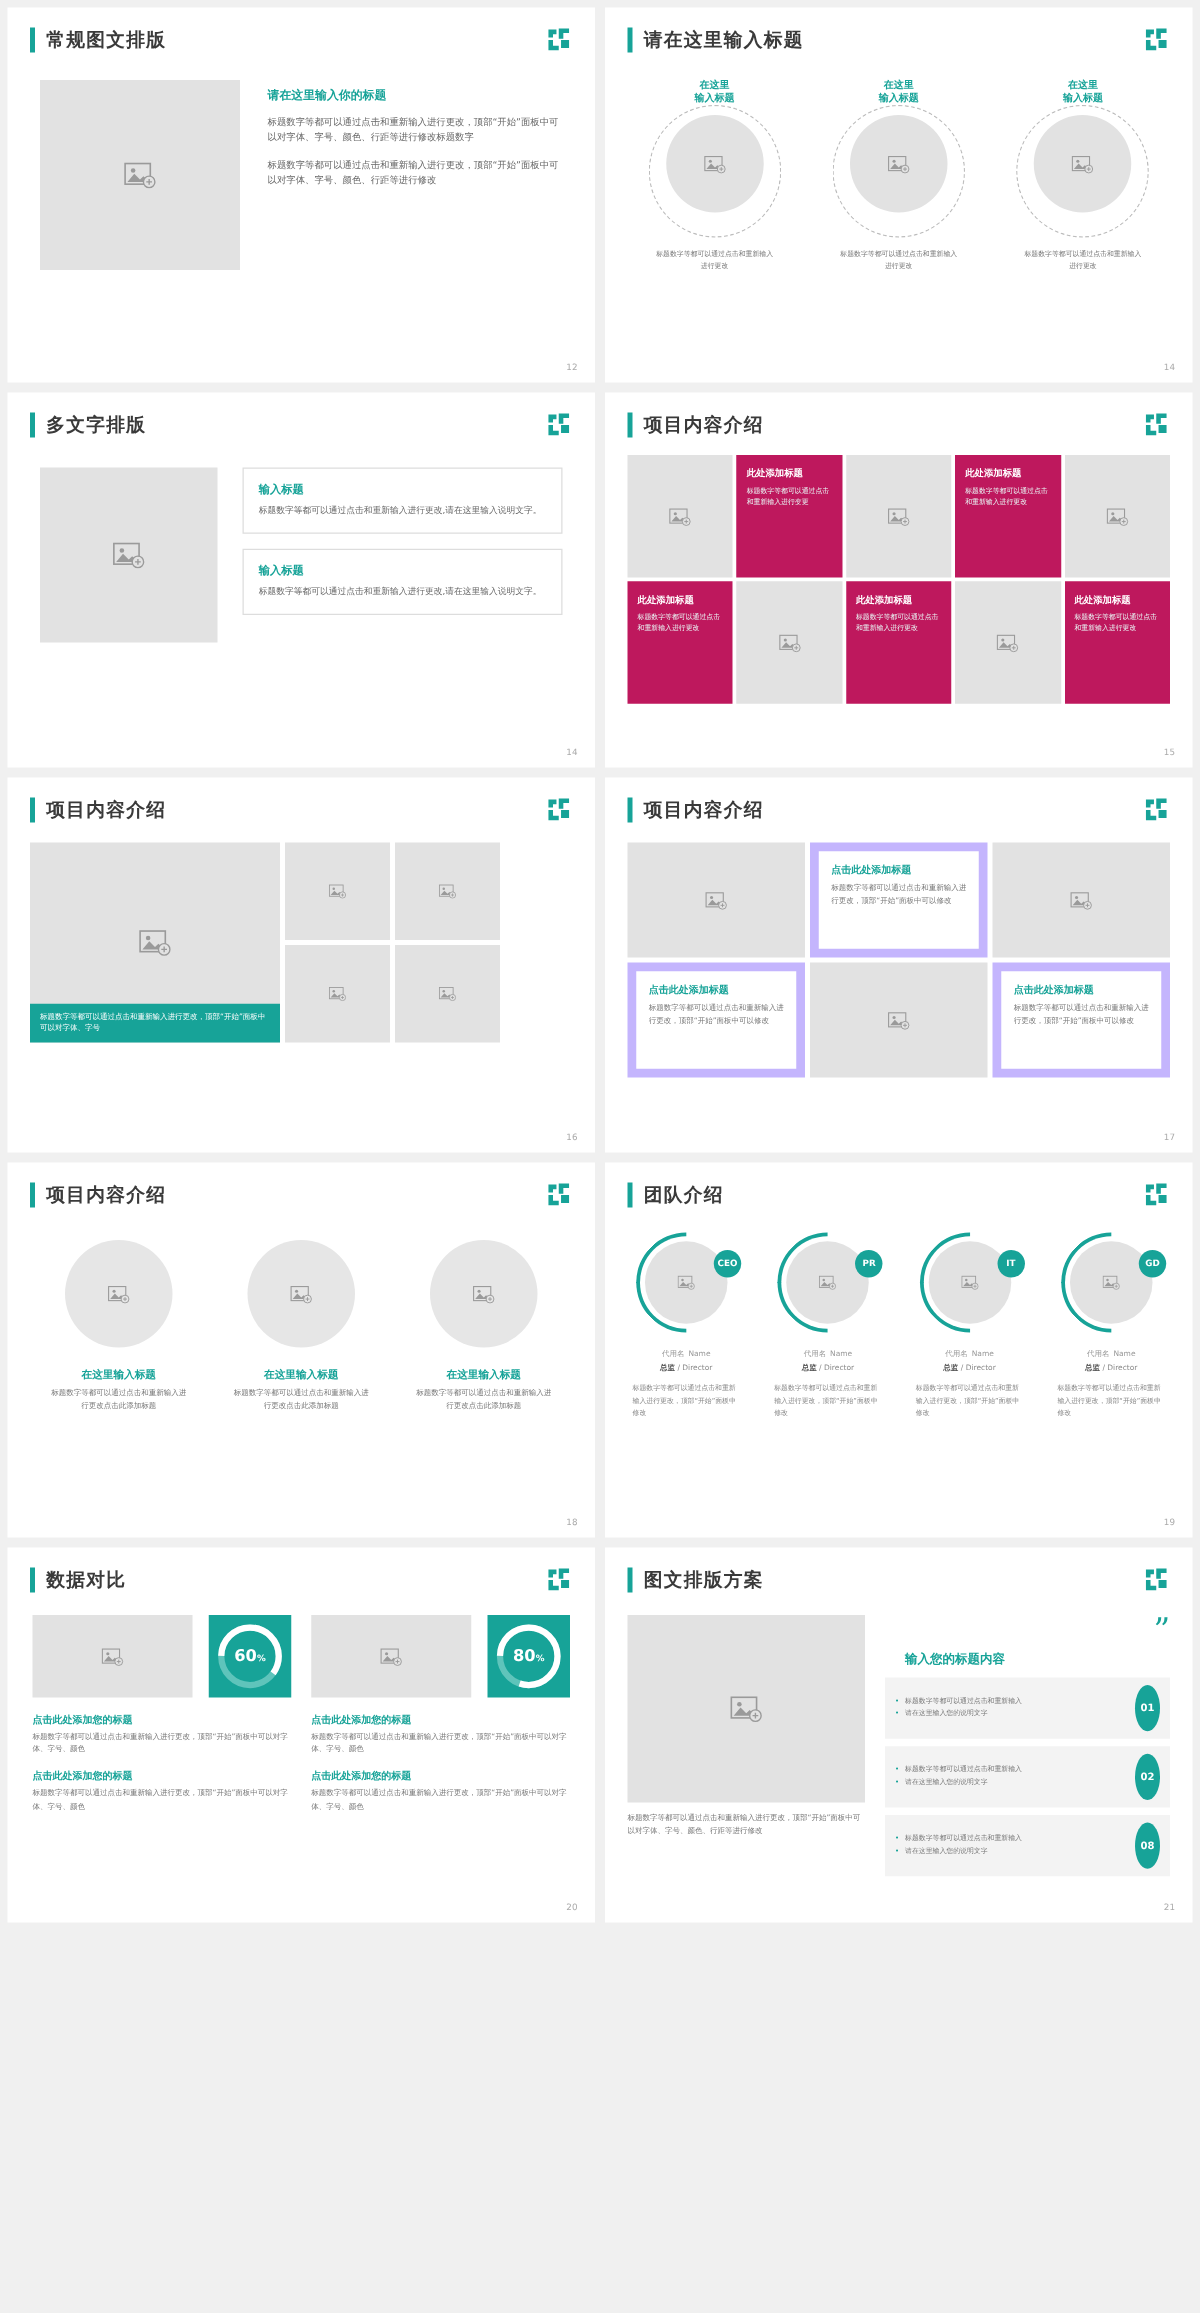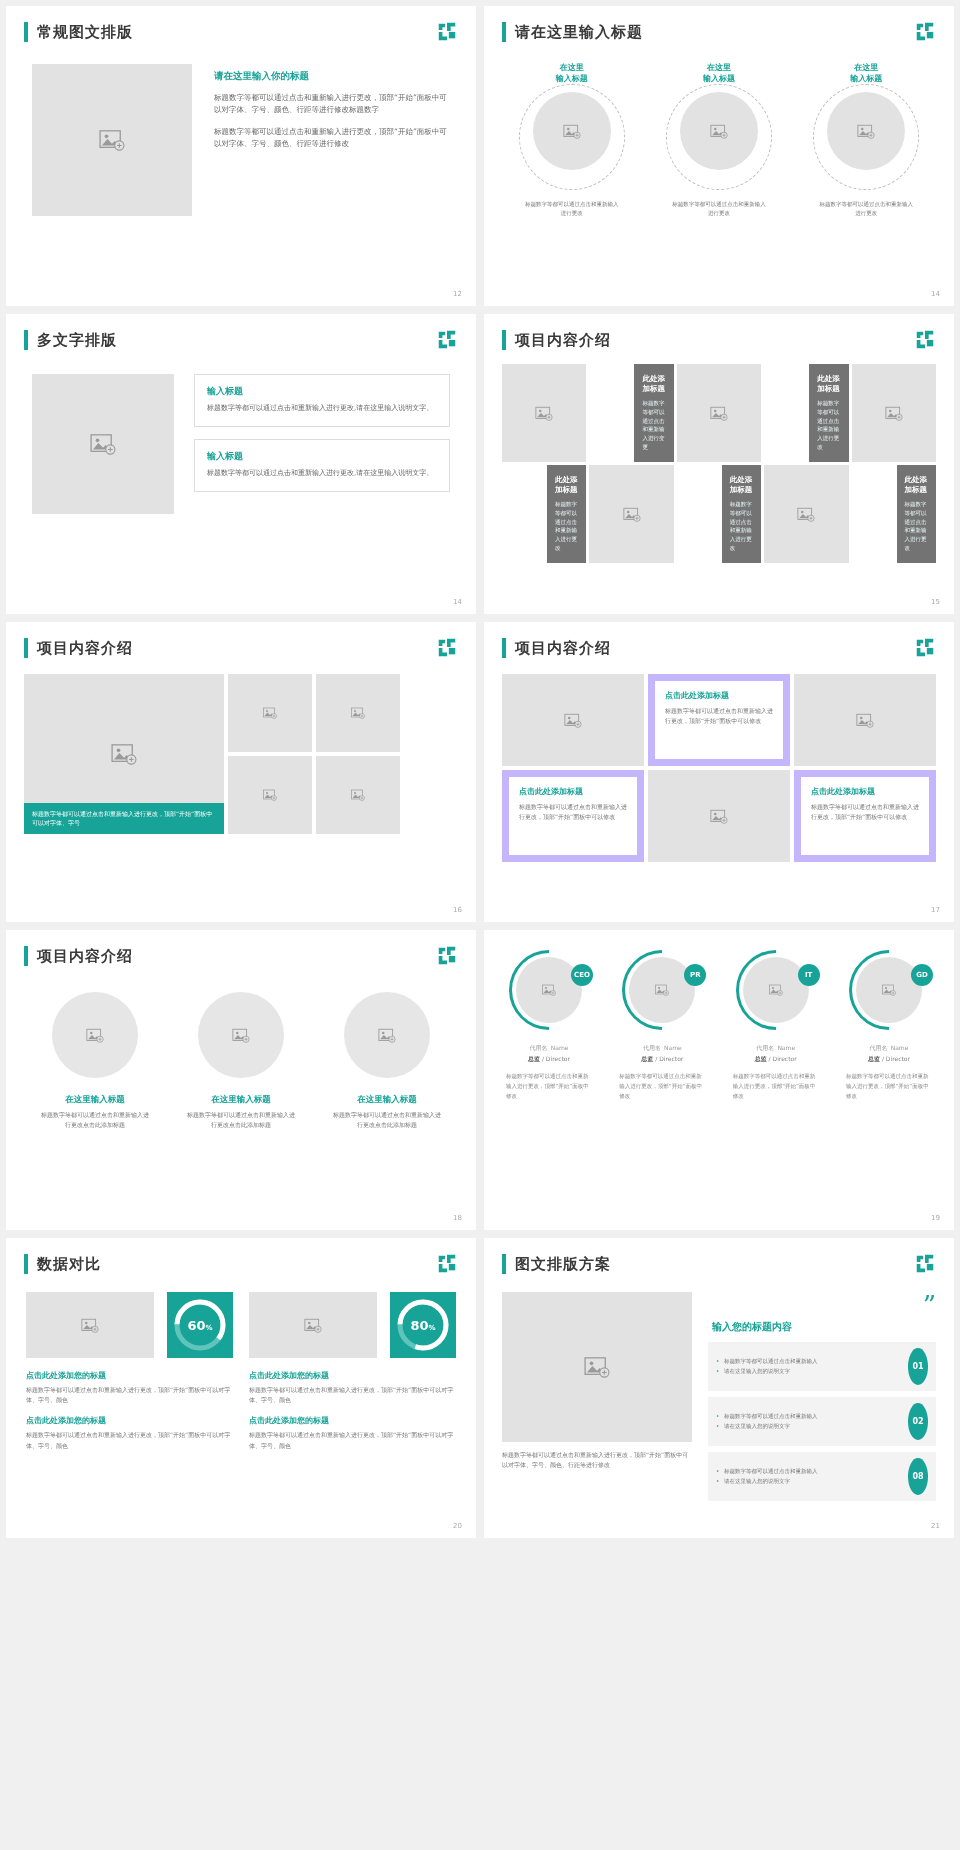--- a/index.html
+++ b/index.html
@@ -85,21 +85,21 @@
   .s14-card h4 { font-size: 9px; color: #17a398; margin-bottom: 5px; }
   .s14-card p { font-size: 7px; color: #666; line-height: 1.6; }
 
   
   .s15-grid {
     display: grid; grid-template-columns: repeat(5, 1fr);
     grid-template-rows: 98px 98px; gap: 3px; padding: 14px 18px 0 18px;
   }
   .cell { display: flex; align-items: center; justify-content: center; }
   .cell.gray { background: #e2e2e2; }
-  .cell.teal { background: #737373; flex-direction: column; align-items: flex-start; justify-content: flex-start; padding: 10px 8px; margin-left: 45px; }
+  .cell.teal { background: #be185d; flex-direction: column; align-items: flex-start; justify-content: flex-start; padding: 10px 8px; }
   .cell.teal h5 { font-size: 7.5px; color: #fff; font-weight: bold; margin-bottom: 5px; }
   .cell.teal p { font-size: 5.5px; color: #eafaf8; line-height: 1.6; }
 
   
   .s16-wrap { display: grid; grid-template-columns: 200px 84px 84px; grid-template-rows: 78px 78px; gap: 4px; padding: 16px 18px 0 18px; }
   .s16-big { grid-row: span 2; position: relative; }
   .s16-cap {
     position: absolute; left: 0; bottom: 0; right: 0; background: #17a398;
     color: #fff; font-size: 6px; line-height: 1.6; padding: 6px 8px;
   }
@@ -148,21 +148,21 @@
   .s20-texts { display: flex; gap: 16px; padding: 12px 20px 0; }
   .s20-tcol { flex: 1; }
   .s20-tcol h5 { font-size: 8px; color: #17a398; font-weight: bold; margin-bottom: 4px; }
   .s20-tcol p { font-size: 6px; color: #777; line-height: 1.7; margin-bottom: 10px; }
 
   
   .s21-wrap { display: flex; padding: 18px 18px 0; gap: 16px; }
   .s21-img { width: 190px; height: 150px; }
   .s21-right { flex: 1; position: relative; padding-top: 4px; }
   .s21-quote { font-size: 26px; color: #17a398; line-height: 0.7; text-align: right; font-family: "DejaVu Serif", serif; }
-  .s21-h { font-size: 10px; font-weight: bold; color: #17a398; margin: 6px 4px 8px; }
+  .s21-h { font-size: 10px; font-weight: bold; color: #17a398; margin: 6px 16px 8px; }
   .s21-item { display: flex; align-items: center; background: #f3f3f3; margin-bottom: 6px; padding: 6px 8px; }
   .s21-item ul { list-style: none; flex: 1; }
   .s21-item li { font-size: 5.5px; color: #777; line-height: 1.8; padding-left: 8px; position: relative; }
   .s21-item li:before { content: "•"; position: absolute; left: 0; color: #17a398; }
   .s21-num { width: 20px; height: 37px; border-radius: 50%; background: #17a398; color: #fff; font-size: 8px; font-weight: bold; display: flex; align-items: center; justify-content: center; }
   .s21-cap { font-size: 6px; color: #777; line-height: 1.7; padding: 6px 18px 0; }
 </style>
 </head>
 <body>
 
@@ -557,20 +557,32 @@
             </svg>
         </div>
         <div class="s18-title">在这里输入标题</div>
         <div class="s18-desc">标题数字等都可以通过点击和重新输入进行更改点击此添加标题</div>
       </div>
     </div>
     <div class="pagenum">18</div>
   </div>
 
   <div class="slide">
+    <div class="sl-head">
+      <div class="bar"></div>
+      <div class="sl-title">团队介绍</div>
+      <span class="logo">
+        <svg viewBox="0 0 24 24" width="22" height="22">
+            <path d="M3 4h7v4H7v3H3z" fill="#17a398"></path>
+            <path d="M14 13h7v7h-7z" fill="#17a398"></path>
+            <path d="M12 3h9v4h-5v5h-4z" fill="#17a398"></path>
+            <path d="M3 13h4v5h5v4H3z" fill="#17a398"></path>
+          </svg>
+      </span>
+    </div>
     <div class="s19-wrap">
       <div class="s19-col">
         <div class="s19-avatar">
           <div class="s19-ring"></div>
           <div class="s19-disc">
             <svg class="ph-icon tiny" viewBox="0 0 28 24">
                 <rect x="1" y="2" width="22" height="18" fill="none" stroke="#9a9a9a" stroke-width="1.4"></rect>
                 <circle cx="8" cy="8" r="2" fill="#9a9a9a"></circle>
                 <path d="M3 18l6-7 5 5 3-3 5 5z" fill="#9a9a9a"></path>
                 <circle cx="22" cy="18" r="5" fill="#e2e2e2" stroke="#9a9a9a" stroke-width="1.2"></circle>

